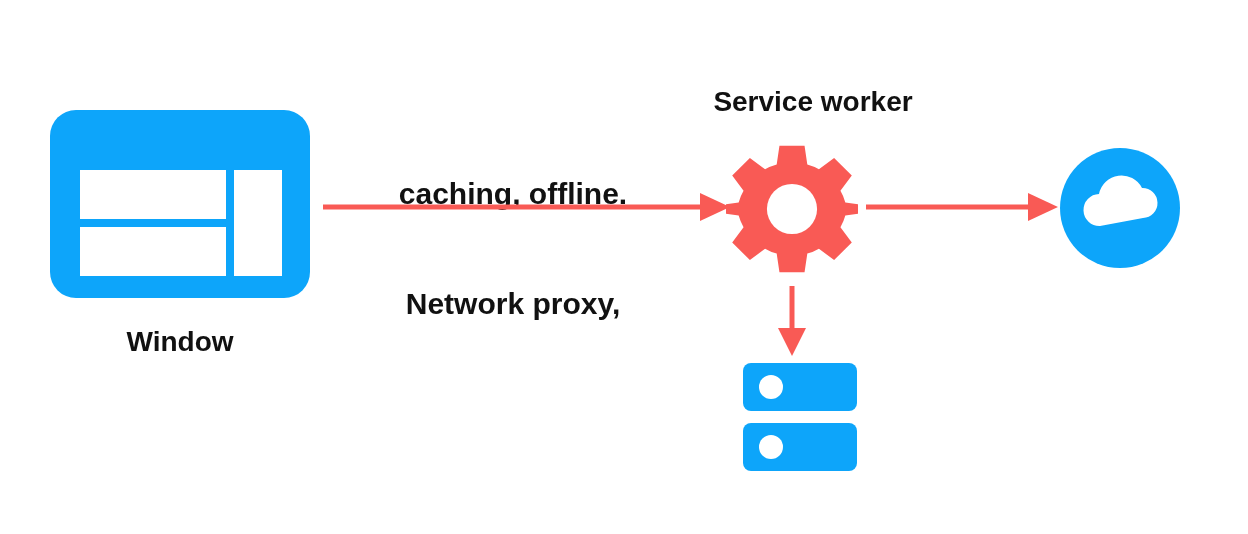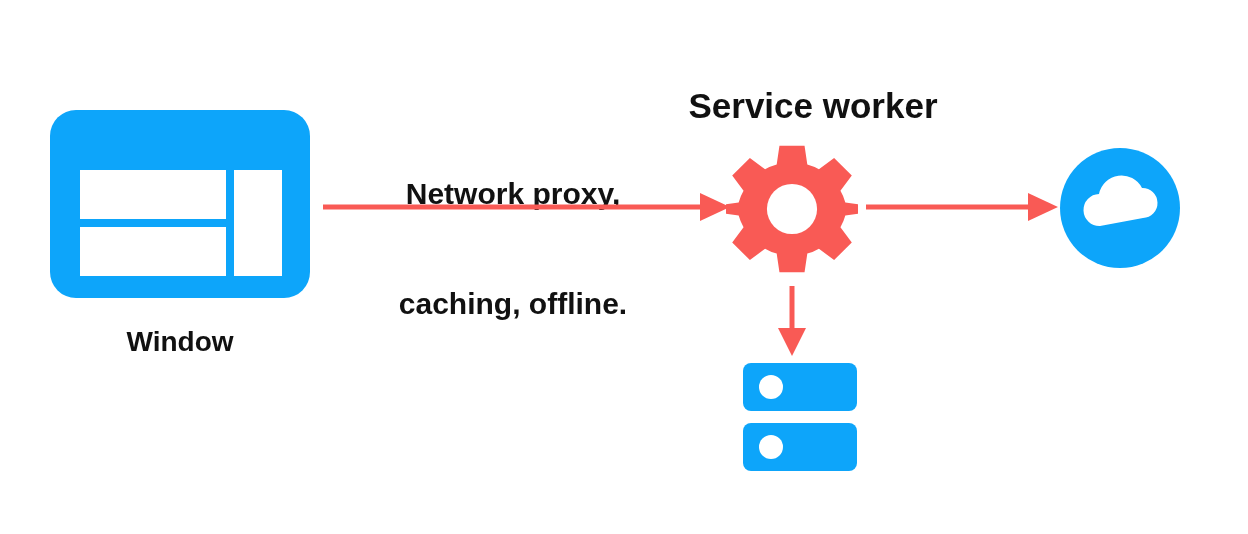--- a/index.html
+++ b/index.html
@@ -71,21 +71,21 @@
   #proxy-label {
     left: 368px;
     top: 103px;
     width: 290px;
     font-size: 30px;
   }
   #service-worker-label {
     left: 668px;
     top: 85px;
     width: 290px;
-    font-size: 35px;
+    font-size: 28px;
   }
 
   
   #arrow-layer {
     left: 0;
     top: 0;
     width: 1248px;
     height: 534px;
     pointer-events: none;
   }
@@ -140,22 +140,22 @@
 
   <div class="abs" id="window-icon" style="background: rgb(13, 165, 250);">
     <div class="panel panel-top-left"></div>
     <div class="panel panel-bottom-left"></div>
     <div class="panel panel-right"></div>
   </div>
 
   <div class="abs diagram-label" id="window-label" style="color: rgb(17, 17, 17);">Window</div>
 
   <div class="abs diagram-label" id="proxy-label" style="color: rgb(17, 17, 17);">
+    <div>caching, offline.</div>
     <div>Network proxy,</div>
-    <div>caching, offline.</div>
   </div>
 
   <div class="abs diagram-label" id="service-worker-label" style="color: rgb(17, 17, 17);">Service worker</div>
 
   <svg class="abs" id="arrow-layer" viewBox="0 0 1248 534">
 
     <g>
       <line x1="323" y1="207" x2="700" y2="207" stroke="#F95A55" stroke-width="5"></line>
       <polygon points="700,193 730,207 700,221" fill="#F95A55"></polygon>
     </g>

